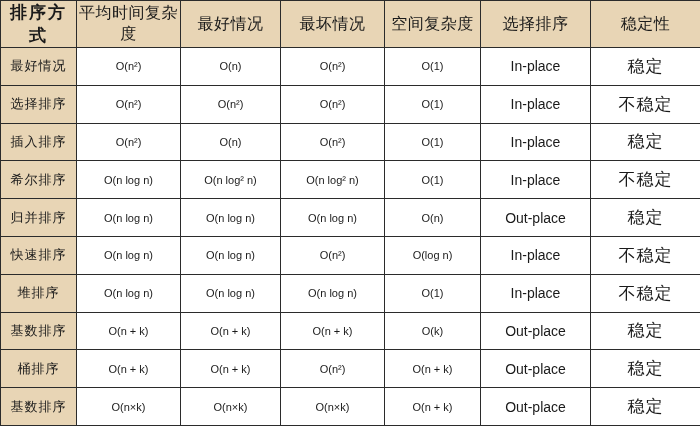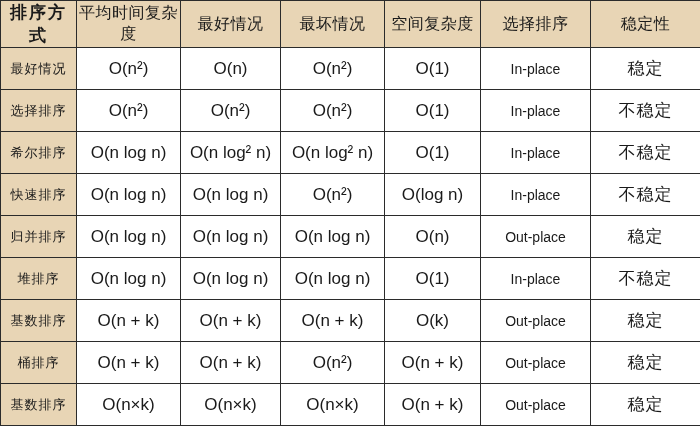--- a/index.html
+++ b/index.html
@@ -43,21 +43,21 @@
   
   td.row-label {
     background: #e8d5b5;
     font-size: 13px;
     letter-spacing: 1px;
     width: 76px;
   }
   
   td.body-cell {
     background: #ffffff;
-    font-size: 17px;
+    font-size: 11px;
   }
   td.stability-cell {
     font-size: 17px;
     letter-spacing: 1px;
   }
   td.method-cell {
     font-size: 14px;
   }
   
   col.c0 { width: 76px; }
@@ -105,49 +105,58 @@
     <tr>
       <td class="row-label">选择排序</td>
       <td class="body-cell">O(n²)</td>
       <td class="body-cell">O(n²)</td>
       <td class="body-cell">O(n²)</td>
       <td class="body-cell">O(1)</td>
       <td class="body-cell method-cell">In-place</td>
       <td class="body-cell stability-cell">不稳定</td>
     </tr>
 
+    <tr>
+      <td class="row-label">插入排序</td>
+      <td class="body-cell">O(n²)</td>
+      <td class="body-cell">O(n)</td>
+      <td class="body-cell">O(n²)</td>
+      <td class="body-cell">O(1)</td>
+      <td class="body-cell method-cell">In-place</td>
+      <td class="body-cell stability-cell">稳定</td>
+    </tr>
 
     <tr>
       <td class="row-label">希尔排序</td>
       <td class="body-cell">O(n log n)</td>
       <td class="body-cell">O(n log² n)</td>
       <td class="body-cell">O(n log² n)</td>
       <td class="body-cell">O(1)</td>
       <td class="body-cell method-cell">In-place</td>
       <td class="body-cell stability-cell">不稳定</td>
     </tr>
 
     <tr>
+      <td class="row-label">归并排序</td>
+      <td class="body-cell">O(n log n)</td>
+      <td class="body-cell">O(n log n)</td>
+      <td class="body-cell">O(n log n)</td>
+      <td class="body-cell">O(n)</td>
+      <td class="body-cell method-cell">Out-place</td>
+      <td class="body-cell stability-cell">稳定</td>
+    </tr>
+
+    <tr>
       <td class="row-label">快速排序</td>
       <td class="body-cell">O(n log n)</td>
       <td class="body-cell">O(n log n)</td>
       <td class="body-cell">O(n²)</td>
       <td class="body-cell">O(log n)</td>
       <td class="body-cell method-cell">In-place</td>
       <td class="body-cell stability-cell">不稳定</td>
-    </tr>
-
-    <tr>
-      <td class="row-label">归并排序</td>
-      <td class="body-cell">O(n log n)</td>
-      <td class="body-cell">O(n log n)</td>
-      <td class="body-cell">O(n log n)</td>
-      <td class="body-cell">O(n)</td>
-      <td class="body-cell method-cell">Out-place</td>
-      <td class="body-cell stability-cell">稳定</td>
     </tr>
 
     <tr>
       <td class="row-label">堆排序</td>
       <td class="body-cell">O(n log n)</td>
       <td class="body-cell">O(n log n)</td>
       <td class="body-cell">O(n log n)</td>
       <td class="body-cell">O(1)</td>
       <td class="body-cell method-cell">In-place</td>
       <td class="body-cell stability-cell">不稳定</td>

